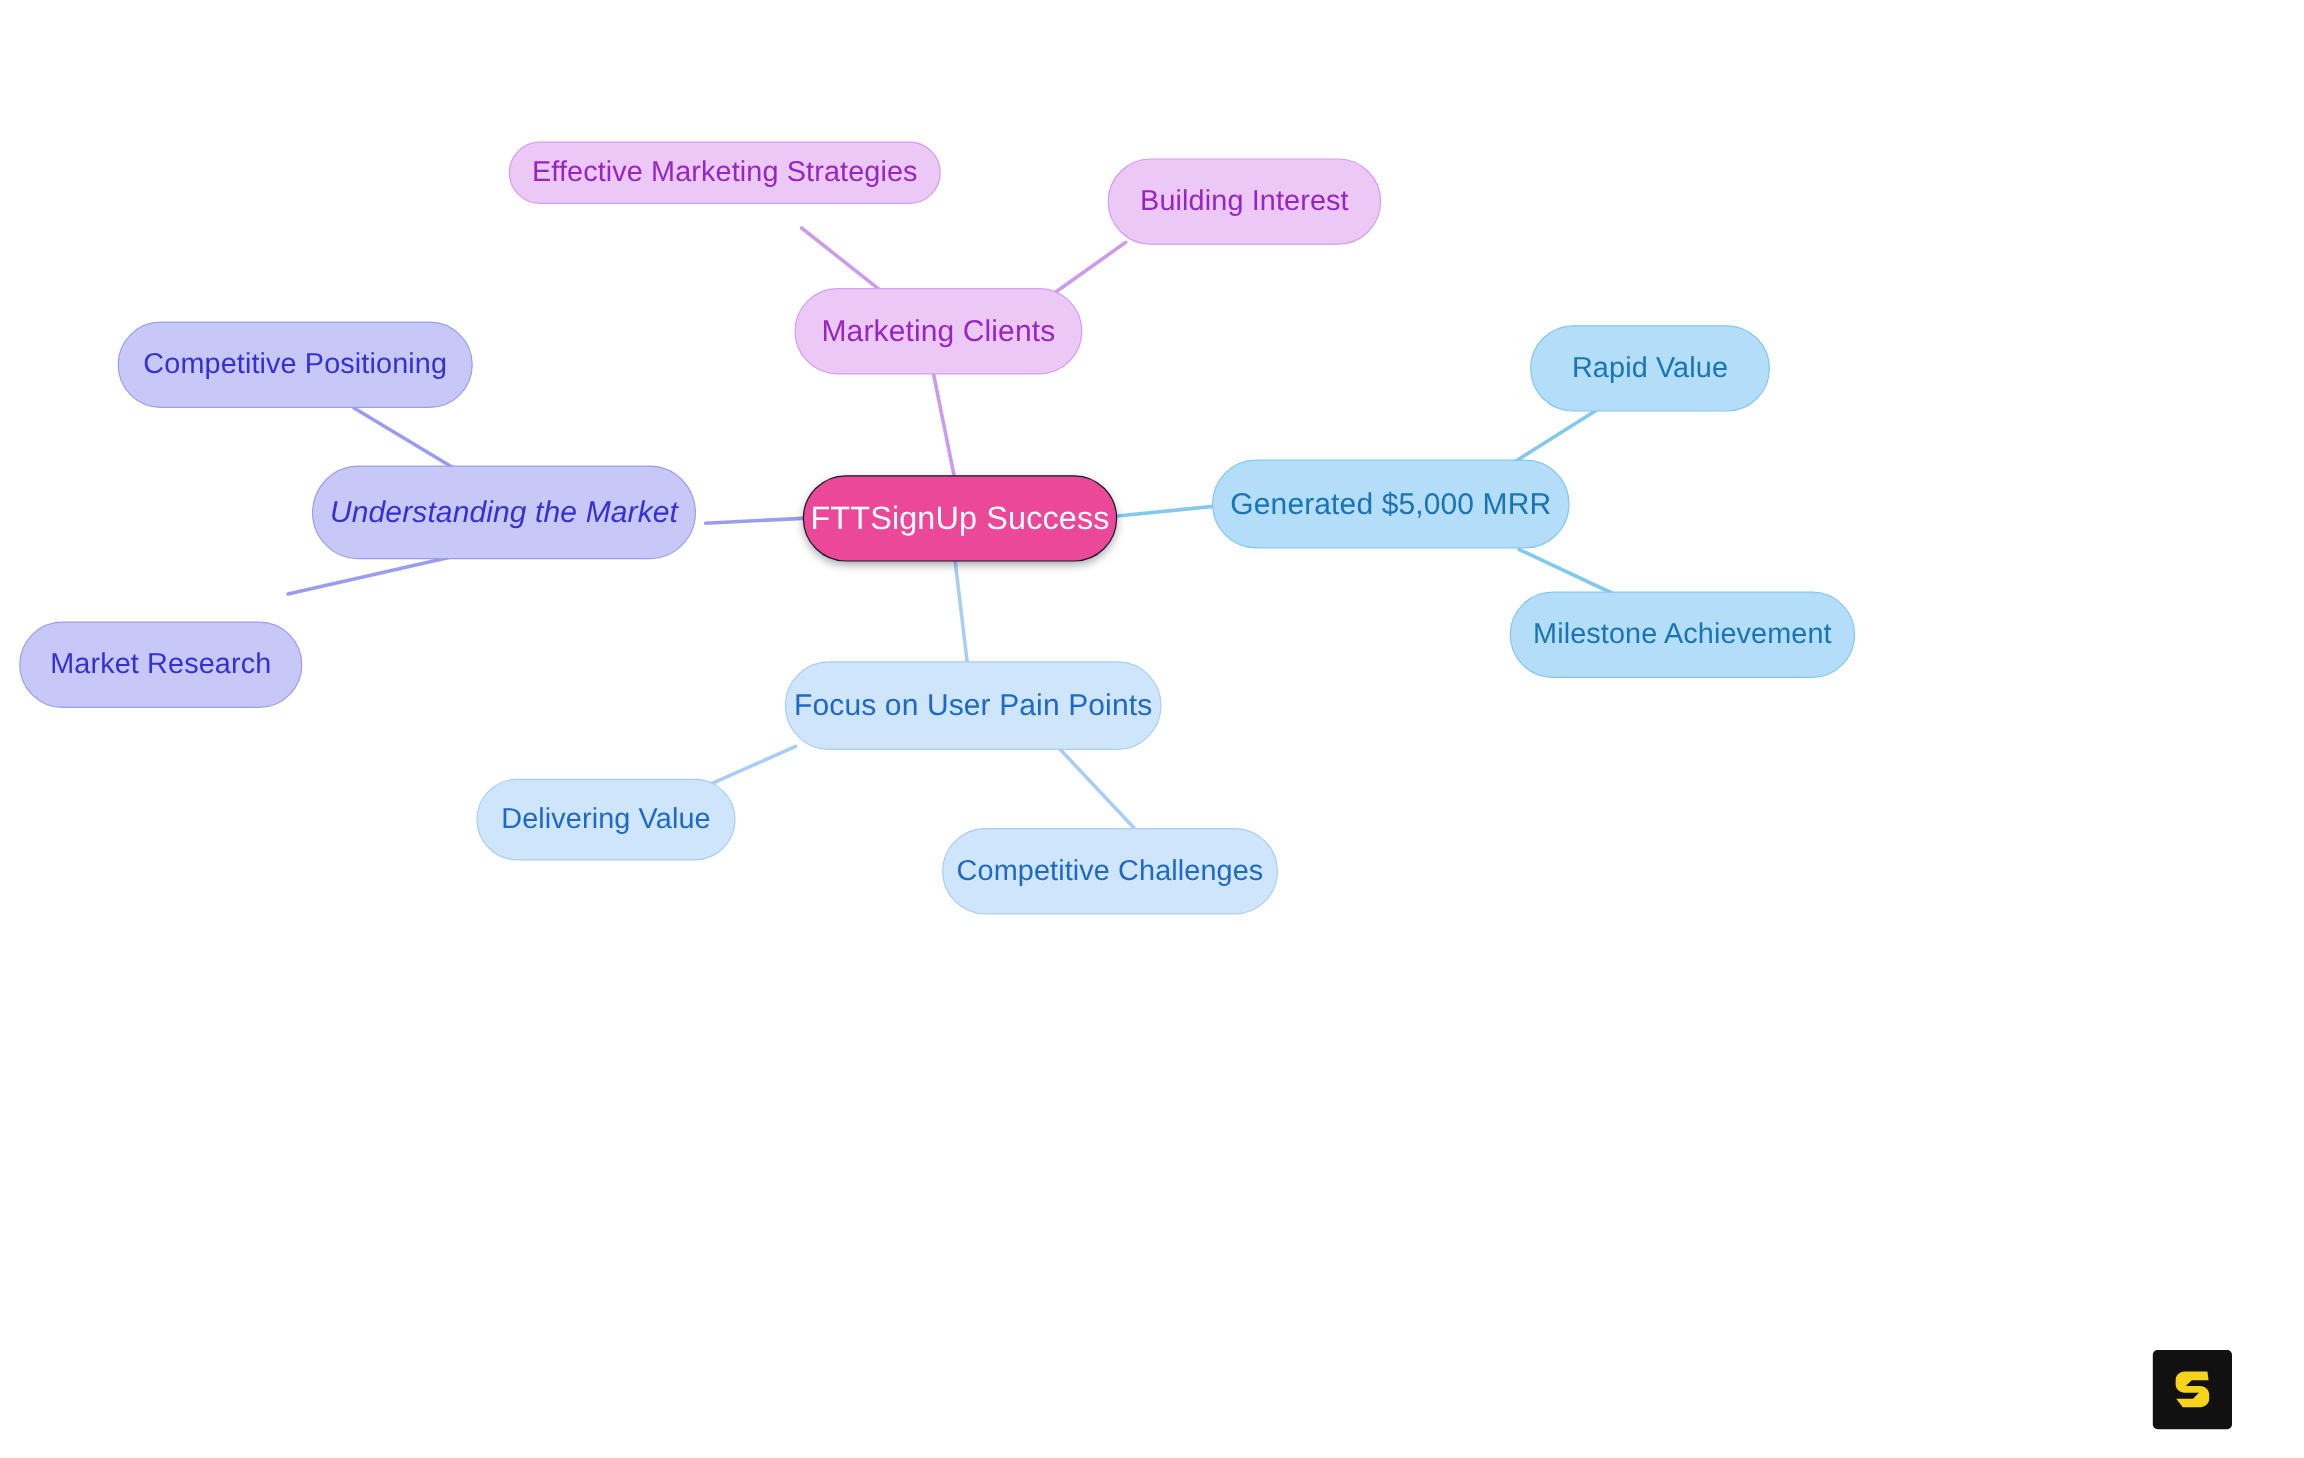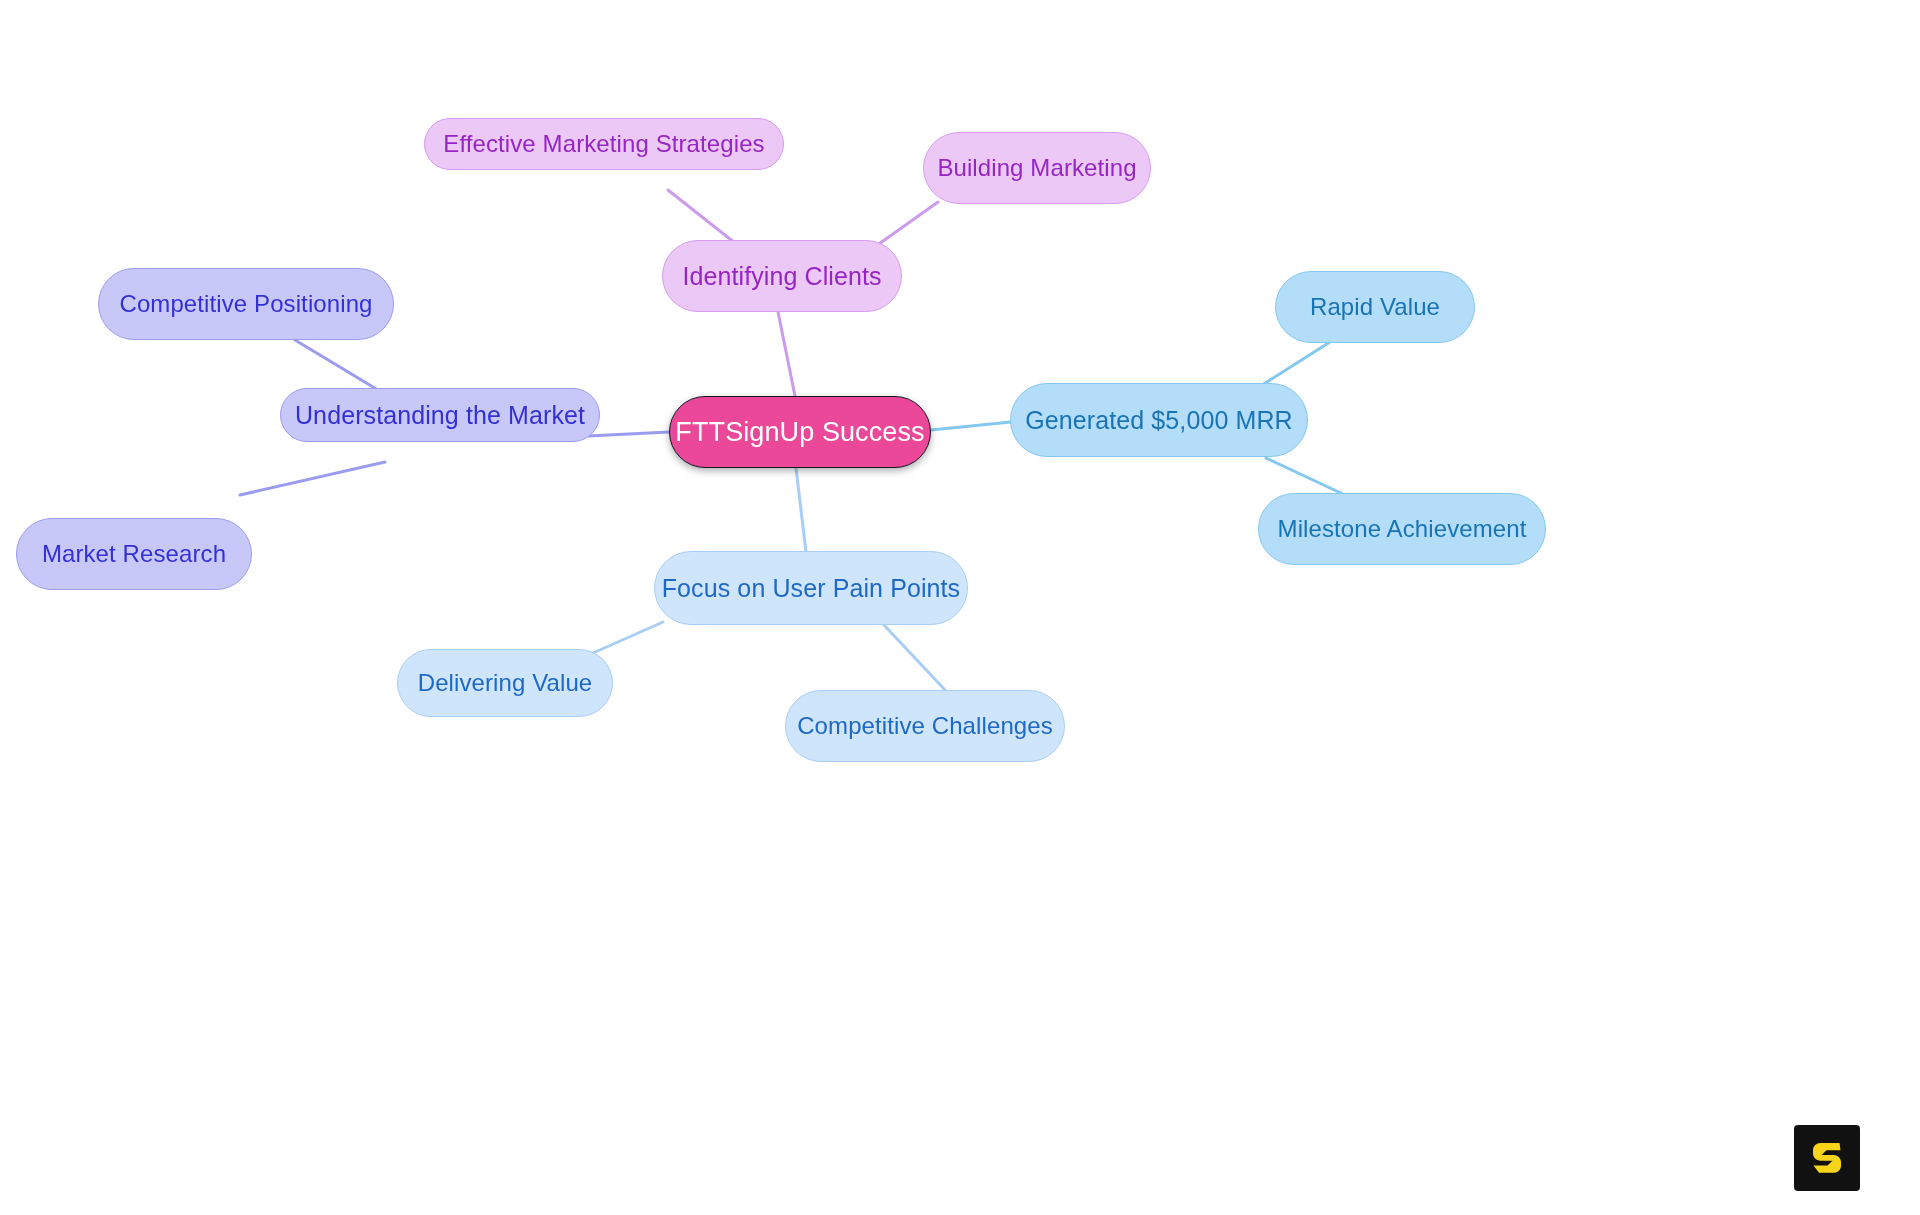--- a/index.html
+++ b/index.html
@@ -85,37 +85,37 @@
       <line x1="1266" y1="458" x2="1345" y2="495" stroke="#84c8f0" stroke-width="3" stroke-linecap="round"></line>
       <line x1="796" y1="468" x2="806" y2="552" stroke="#a8cef5" stroke-width="3" stroke-linecap="round"></line>
       <line x1="663" y1="622" x2="593" y2="653" stroke="#a8cef5" stroke-width="3" stroke-linecap="round"></line>
       <line x1="883" y1="624" x2="946" y2="691" stroke="#a8cef5" stroke-width="3" stroke-linecap="round"></line>
     </svg>
 
   <div id="node-layer">
       <div class="node root" style="left: 669px; top: 396px; width: 262px; height: 72px;">
         <span class="node-label">FTTSignUp Success</span>
       </div>
-      <div class="node lvl1 fam-indigo" style="left: 280px; top: 388px; width: 320px; height: 54px;">
+      <div class="node lvl1 fam-indigo" style="left: 260px; top: 388px; width: 320px; height: 78px; font-style: italic;">
         <span class="node-label">Understanding the Market</span>
       </div>
       <div class="node lvl2 fam-indigo" style="left: 98px; top: 268px; width: 296px; height: 72px;">
         <span class="node-label">Competitive Positioning</span>
       </div>
       <div class="node lvl2 fam-indigo" style="left: 16px; top: 518px; width: 236px; height: 72px;">
         <span class="node-label">Market Research</span>
       </div>
       <div class="node lvl1 fam-orchid" style="left: 662px; top: 240px; width: 240px; height: 72px;">
-        <span class="node-label">Identifying Clients</span>
+        <span class="node-label">Marketing Clients</span>
       </div>
       <div class="node lvl2 fam-orchid" style="left: 424px; top: 118px; width: 360px; height: 52px;">
         <span class="node-label">Effective Marketing Strategies</span>
       </div>
       <div class="node lvl2 fam-orchid" style="left: 923px; top: 132px; width: 228px; height: 72px;">
-        <span class="node-label">Building Marketing</span>
+        <span class="node-label">Building Interest</span>
       </div>
       <div class="node lvl1 fam-sky" style="left: 1010px; top: 383px; width: 298px; height: 74px;">
         <span class="node-label">Generated $5,000 MRR</span>
       </div>
       <div class="node lvl2 fam-sky" style="left: 1275px; top: 271px; width: 200px; height: 72px;">
         <span class="node-label">Rapid Value</span>
       </div>
       <div class="node lvl2 fam-sky" style="left: 1258px; top: 493px; width: 288px; height: 72px;">
         <span class="node-label">Milestone Achievement</span>
       </div>

